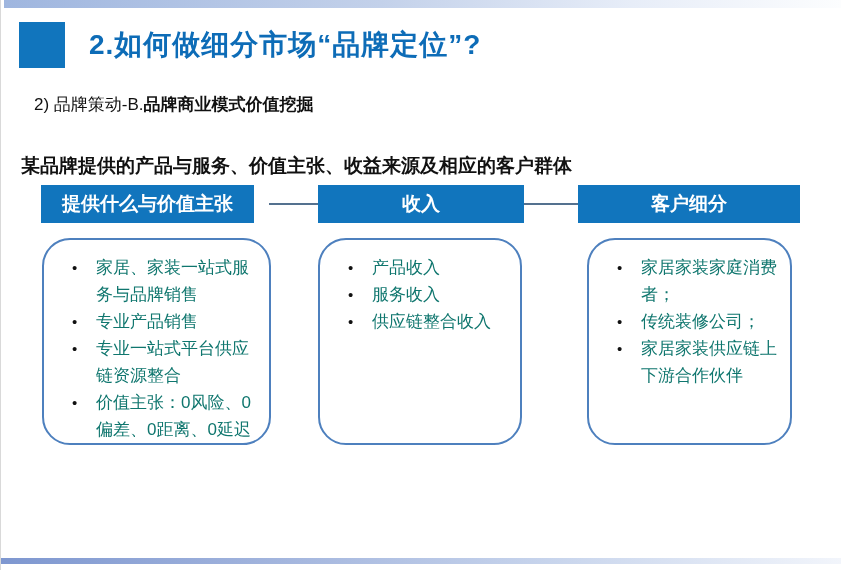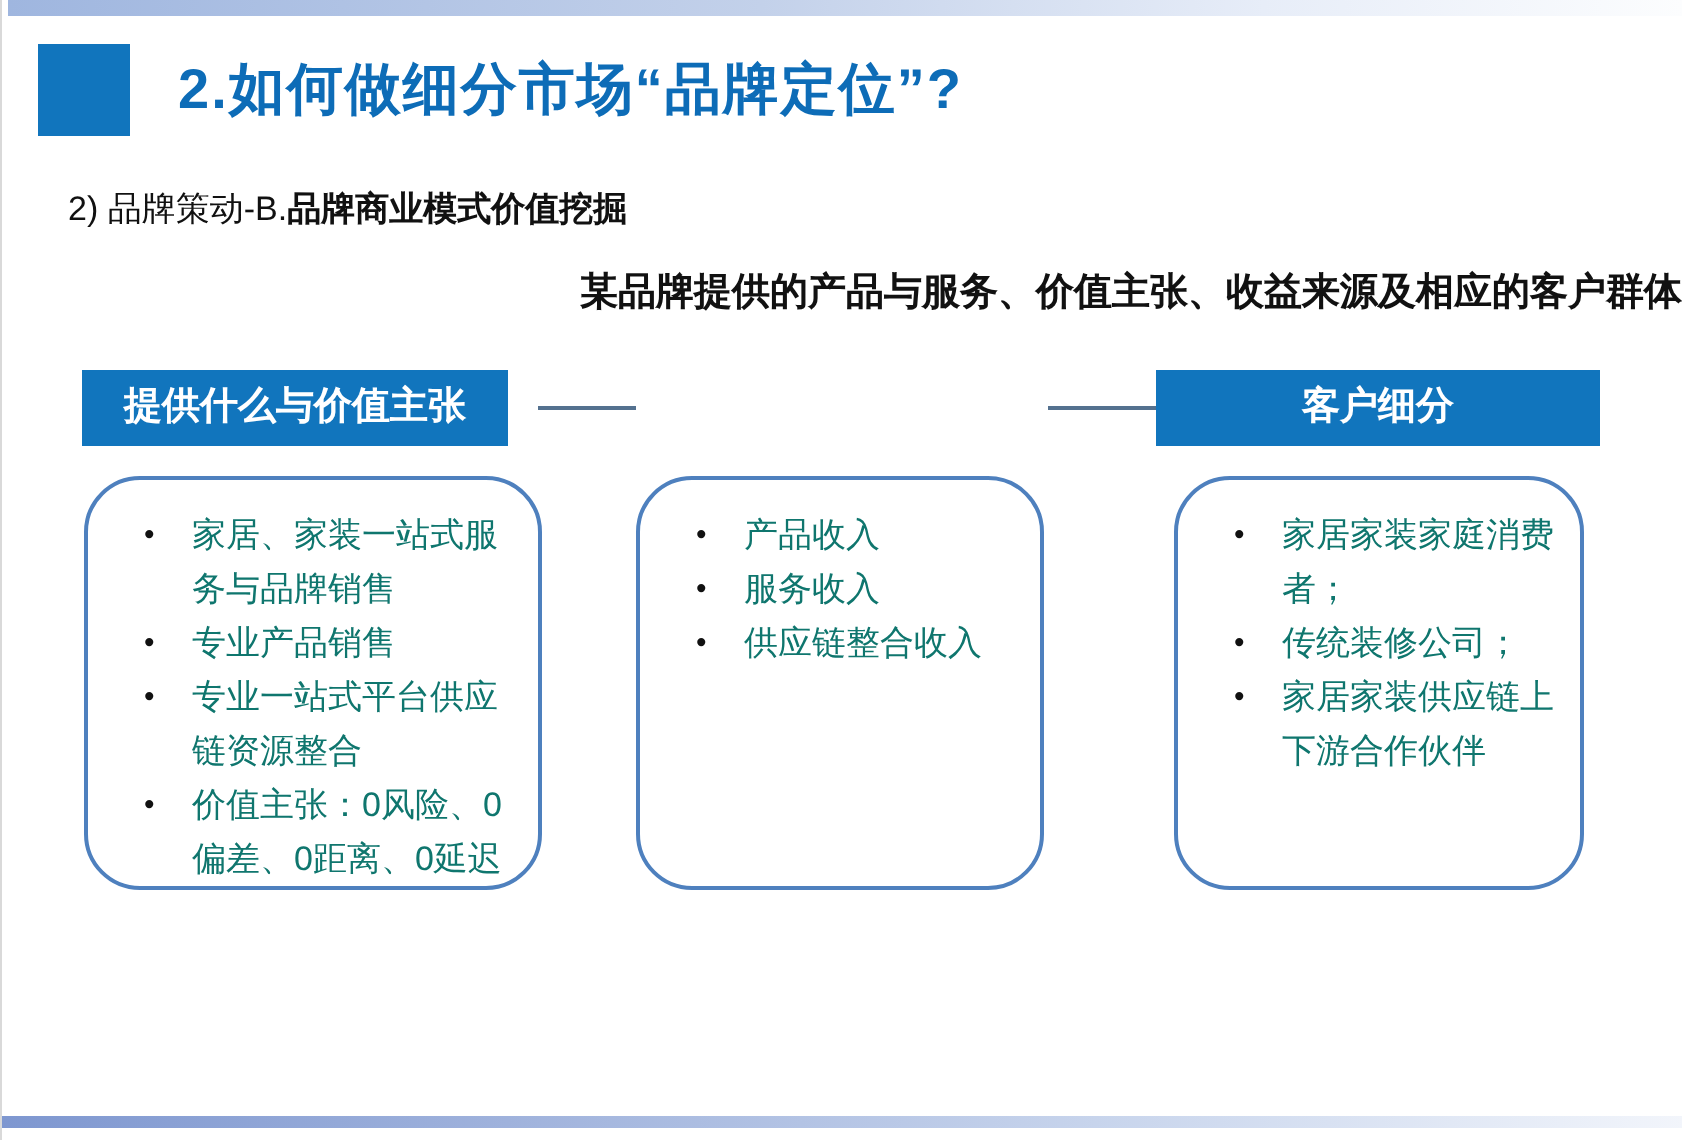--- a/index.html
+++ b/index.html
@@ -29,23 +29,23 @@
     margin: 0 0 0 24px;
     font-size: 28px; font-weight: bold; color: #0d6cb7;
     white-space: nowrap; letter-spacing: 1px;
   }
   .subtitle {
     position: absolute; left: 33px; top: 93px;
     font-size: 17px; color: #111; white-space: nowrap;
   }
   .subtitle .bold-part { font-weight: bold; }
   .section-heading {
-    position: absolute; left: 0; top: 136px; width: 100%;
+    position: absolute; left: 0; top: 155px; width: 100%;
     box-sizing: border-box; padding-left: 20px;
-    text-align: right;
+    text-align: left;
     font-size: 19px; font-weight: bold; color: #111;
     line-height: 22px;
   }
   .header-box {
     position: absolute; top: 185px; height: 38px;
     background: #1175bd; color: #fff;
     font-size: 19px; font-weight: bold;
     line-height: 38px; text-align: center;
     white-space: nowrap;
   }
@@ -94,20 +94,21 @@
   </div>
 
   <div class="subtitle">
     <span>2) 品牌策动-B.</span><span class="bold-part">品牌商业模式价值挖掘</span>
   </div>
 
   <div class="section-heading">某品牌提供的产品与服务、价值主张、收益来源及相应的客户群体</div>
 
   <div class="header-box hb1">提供什么与价值主张</div>
   <div class="connector cn1"></div>
+  <div class="header-box hb2">收入</div>
   <div class="connector cn2"></div>
   <div class="header-box hb3">客户细分</div>
 
   <div class="round-box rb1">
     <ul>
       <li>家居、家装一站式服务与品牌销售</li>
       <li>专业产品销售</li>
       <li>专业一站式平台供应链资源整合</li>
       <li>价值主张：0风险、0偏差、0距离、0延迟</li>
     </ul>

